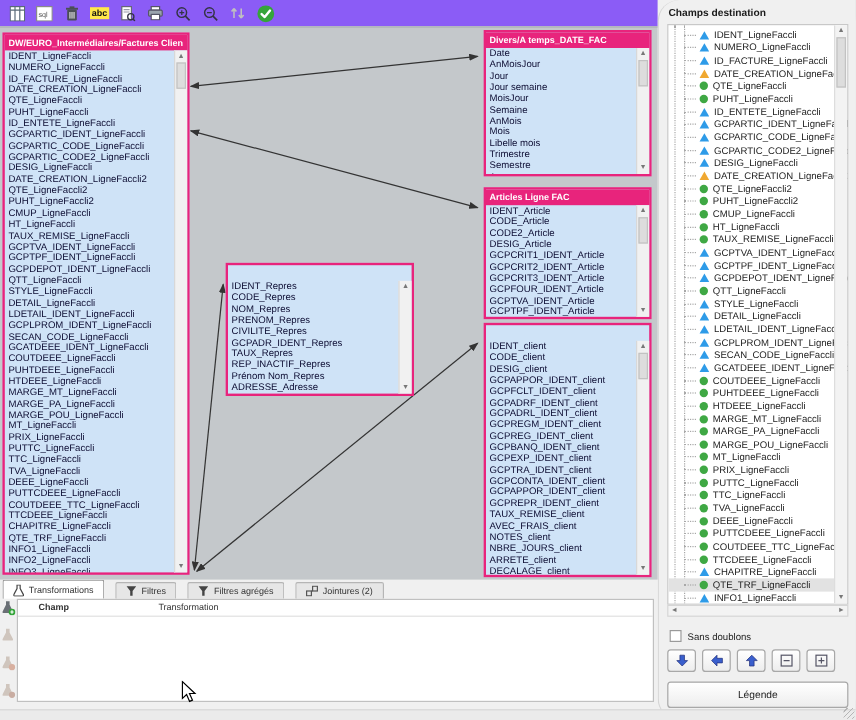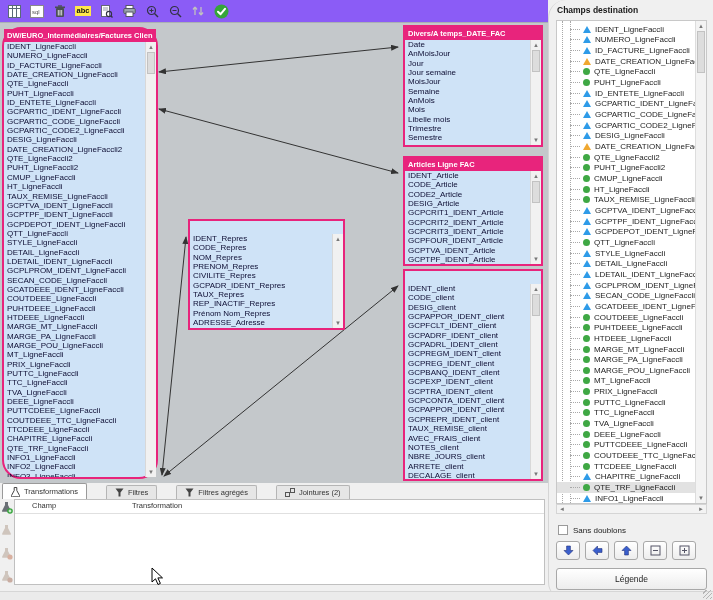--- a/index.html
+++ b/index.html
@@ -24,31 +24,31 @@
   .ebody{position:absolute;left:0;top:13px;right:0;bottom:0;overflow:hidden;}
   .trow{font-size:8px;line-height:9.35px;height:9.35px;white-space:nowrap;overflow:hidden;
         color:#0d0d33;padding-left:3px;}
   .escroll{position:absolute;top:13px;right:0;bottom:0;width:11px;background:#f1f1f1;
            border-left:1px solid #d8d8d8;box-sizing:border-box;}
   .sarr{position:absolute;left:0;width:100%;text-align:center;font-size:6px;color:#777;height:8px;line-height:8px;}
   .sarr.up{top:1px}.sarr.dn{bottom:1px}
   .sthumb{position:absolute;left:1px;right:1px;top:10px;height:20px;background:#dddddd;border:1px solid #c2c2c2;}
 
   
-  .tabs{position:absolute;left:2px;top:484px;height:15px;display:flex;align-items:flex-end;gap:19px;}
+  .tabs{position:absolute;left:2px;top:484px;height:15px;display:flex;align-items:flex-end;gap:9px;}
   .tab{display:flex;align-items:center;gap:4px;font-size:7.5px;color:#333;height:14px;
        padding:0 8px;border:1px solid #b5b5b5;border-bottom:none;background:#e6e6e6;
        border-radius:2px 2px 0 0;box-sizing:border-box;}
   .tab.active{background:#fff;height:16px;border-color:#9a9a9a;}
   .fstrip{position:absolute;left:1px;top:500px;width:12px;display:flex;flex-direction:column;gap:5px;align-items:center;}
   .listbox{position:absolute;left:14px;top:499px;width:531px;height:86px;background:#fff;
            border:1px solid #c0c0c0;box-sizing:border-box;}
   .lhead{position:relative;height:13px;border-bottom:1px solid #e0e0e0;font-size:7.5px;color:#333;}
   .lhead span{position:absolute;top:1px;}
-  .col1{left:17px;} .col2{left:117px;}
+  .col1{left:17px;font-weight:bold;} .col2{left:117px;}
 
   .statusbar{position:absolute;left:0;top:591px;width:713px;height:9px;background:#ebebeb;
              border-top:1px solid #d6d6d6;box-sizing:border-box;}
   .grip{position:absolute;right:1px;bottom:1px;width:9px;height:9px;
         background:repeating-linear-gradient(135deg,transparent 0 2px,#b5b5b5 2px 3px);}
 
   
   .rpanel{position:absolute;left:548px;top:0;width:165px;height:600px;background:#f0f0f0;
           border-left:1px solid #d5d5d5;box-sizing:border-box;border-radius:18px;}
   .rtitle{font-size:8.5px;font-weight:bold;color:#1a1a1a;padding:5px 0 0 8px;}
@@ -167,21 +167,21 @@
         <marker id="ahs" markerWidth="8" markerHeight="6" refX="7" refY="3" orient="auto-start-reverse" markerUnits="userSpaceOnUse">
           <path d="M0,0 L8,3 L0,6 z" fill="#333"></path>
         </marker>
       </defs>
       <line x1="159" y1="49" x2="398" y2="24" stroke="#333" stroke-width="1" marker-start="url(#ahs)" marker-end="url(#ah)"></line>
       <line x1="159" y1="86" x2="398" y2="150" stroke="#333" stroke-width="1" marker-start="url(#ahs)" marker-end="url(#ah)"></line>
       <line x1="162" y1="452" x2="186" y2="214" stroke="#333" stroke-width="1" marker-start="url(#ahs)" marker-end="url(#ah)"></line>
       <line x1="164" y1="453" x2="398" y2="263" stroke="#333" stroke-width="1" marker-start="url(#ahs)" marker-end="url(#ah)"></line>
     </svg>
 
-    <div class="etable" style="left:2px;top:4px;width:156px;height:452px;border-radius:19px;">
+    <div class="etable" style="left:2px;top:4px;width:156px;height:452px;">
       <div class="ehead">DW/EURO_Intermédiaires/Factures Clien</div>
       <div class="ebody">
           <div class="trow">IDENT_LigneFaccli</div>
           <div class="trow">NUMERO_LigneFaccli</div>
           <div class="trow">ID_FACTURE_LigneFaccli</div>
           <div class="trow">DATE_CREATION_LigneFaccli</div>
           <div class="trow">QTE_LigneFaccli</div>
           <div class="trow">PUHT_LigneFaccli</div>
           <div class="trow">ID_ENTETE_LigneFaccli</div>
           <div class="trow">GCPARTIC_IDENT_LigneFaccli</div>

